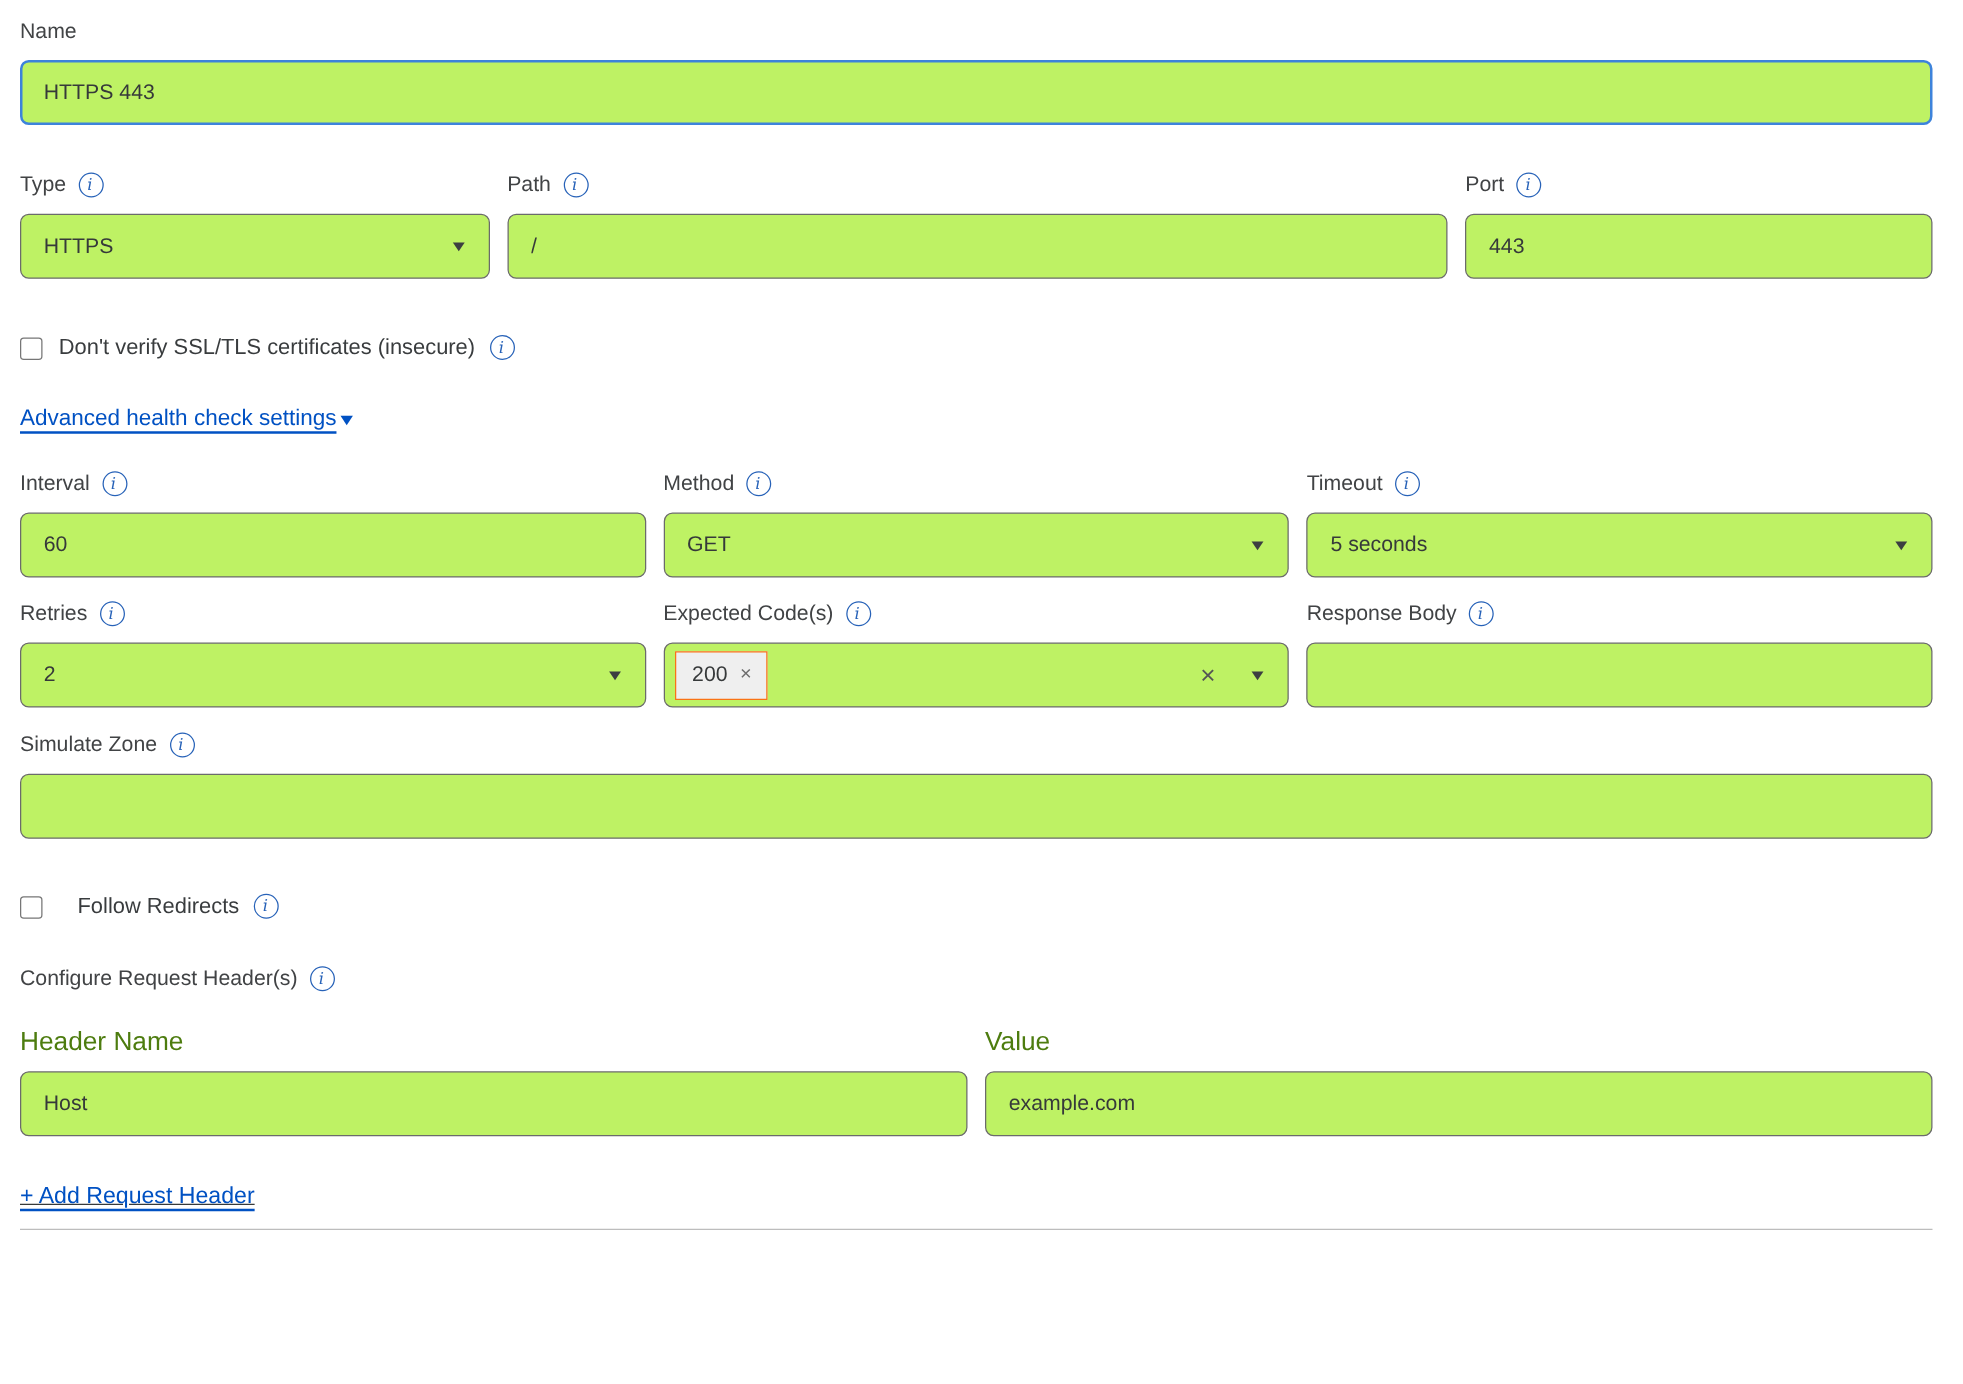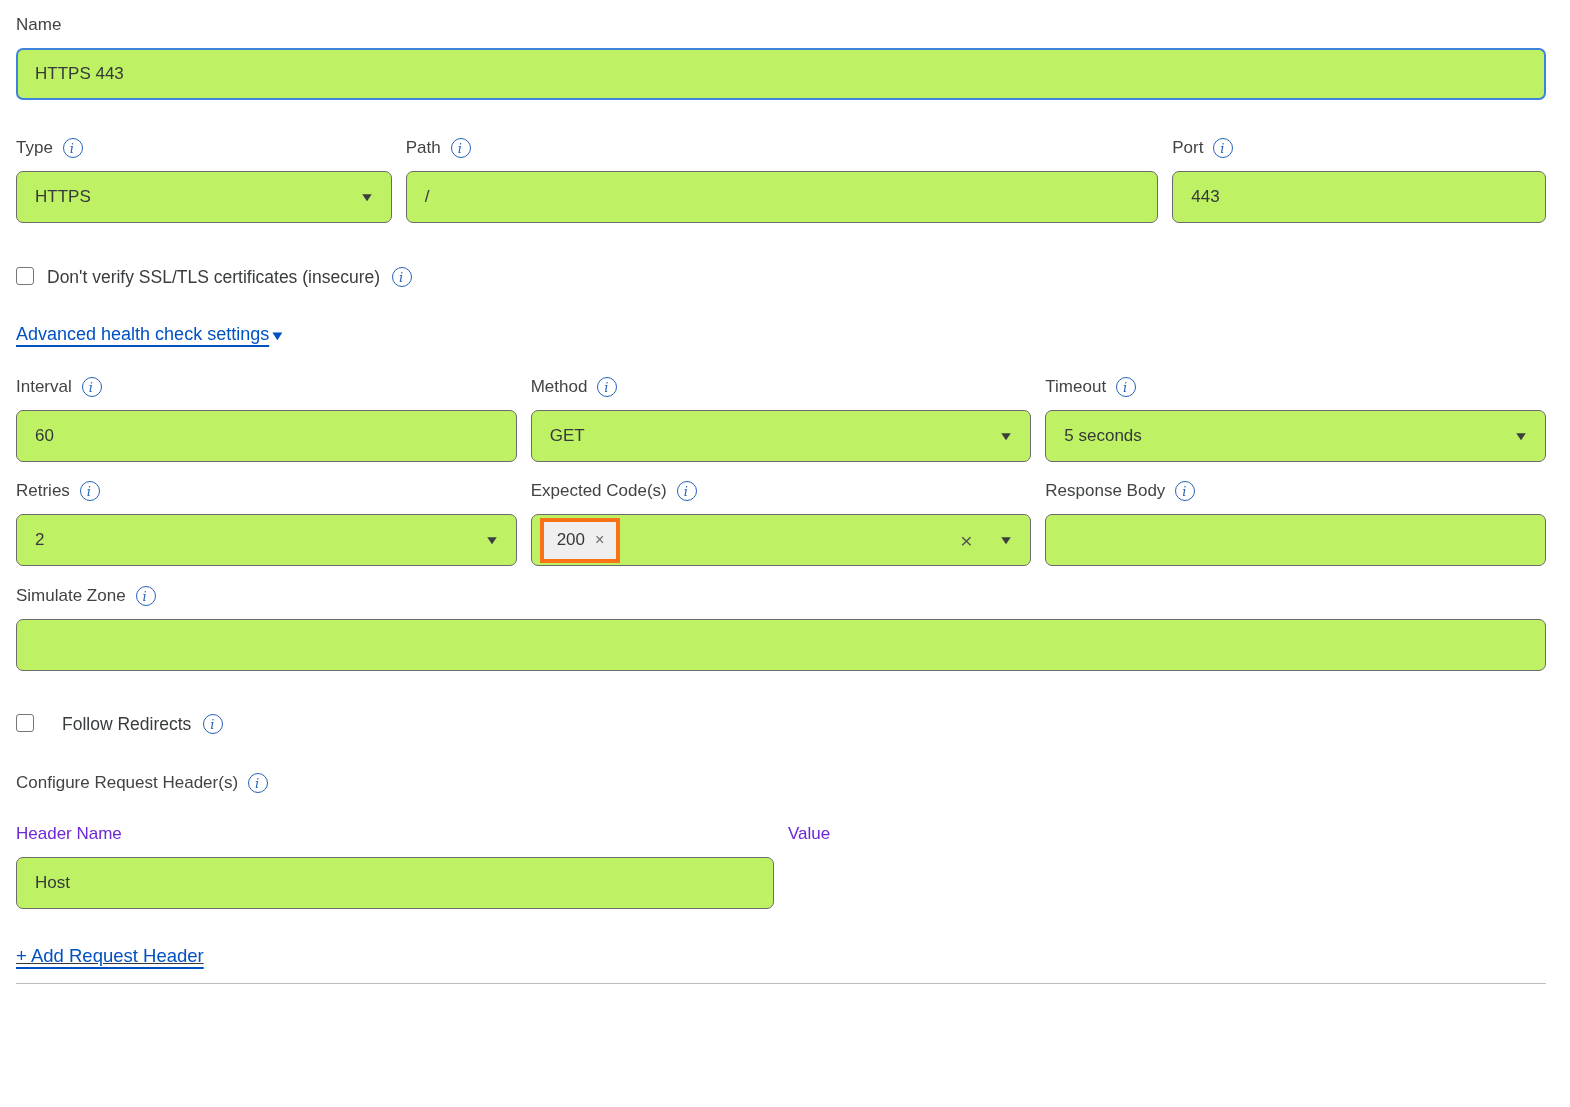--- a/index.html
+++ b/index.html
@@ -16,21 +16,21 @@
   .field-label {
     font-size: 17px;
     color: #414345;
     display: flex;
     align-items: center;
     gap: 10px;
     margin-bottom: 12px;
     line-height: 22px;
     text-align: center;
   }
-  .field-label.small { font-size: 17px; color: #6d28d9; }
+  .field-label.small { font-size: 21px; color: #4d7c0f; }
 
   .info-icon {
     display: inline-flex;
     align-items: center;
     justify-content: center;
     width: 20px; height: 20px;
     border: 1.6px solid #2762b8;
     border-radius: 50%;
     color: #2762b8;
     font-family: "DejaVu Serif", serif;
@@ -78,21 +78,21 @@
     flex: 0 0 auto;
     margin-right: 20px;
     line-height: 1;
   }
 
   .chip {
     display: inline-flex;
     align-items: center;
     gap: 10px;
     background: #efefef;
-    border: 4px solid #f97316;
+    border: 1px solid #f97316;
     padding: 8px 12px 9px 13px;
     font-size: 17px;
     color: #36393a;
     margin-left: -10px;
   }
   .chip-x { color: #6d6d6d; font-size: 16px; line-height: 1; }
 
   .row-3 {
     display: grid;
     grid-template-columns: 376fr 753fr 374fr;
@@ -103,21 +103,21 @@
     display: grid;
     grid-template-columns: 1fr 1fr 1fr;
     column-gap: 14px;
     row-gap: 18px;
   }
 
   .name-block { margin-top: 6px; }
 
   .checkbox-row {
     display: flex;
-    align-items: flex-start;
+    align-items: flex-end;
     margin-top: 44px;
   }
   .checkbox {
     width: 18px; height: 18px;
     border: 1px solid #767676;
     border-radius: 3px;
     background: #fff;
     flex: 0 0 auto;
   }
   .checkbox-row .cb-label { font-size: 17.5px; margin-left: 13px; color: #393c3e; }
@@ -302,20 +302,21 @@
     <div>
       <div class="field-label small">
         <span>Header Name</span>
       </div>
       <input class="text-input" type="text" value="Host" style="">
     </div>
     <div>
       <div class="field-label small">
         <span>Value</span>
       </div>
+      <input class="text-input" type="text" value="example.com" style="">
     </div>
   </div>
 
   <div class="add-link-row">
     <a class="link add">+ Add Request Header</a>
   </div>
 
   <hr class="divider">
 
 </div>

